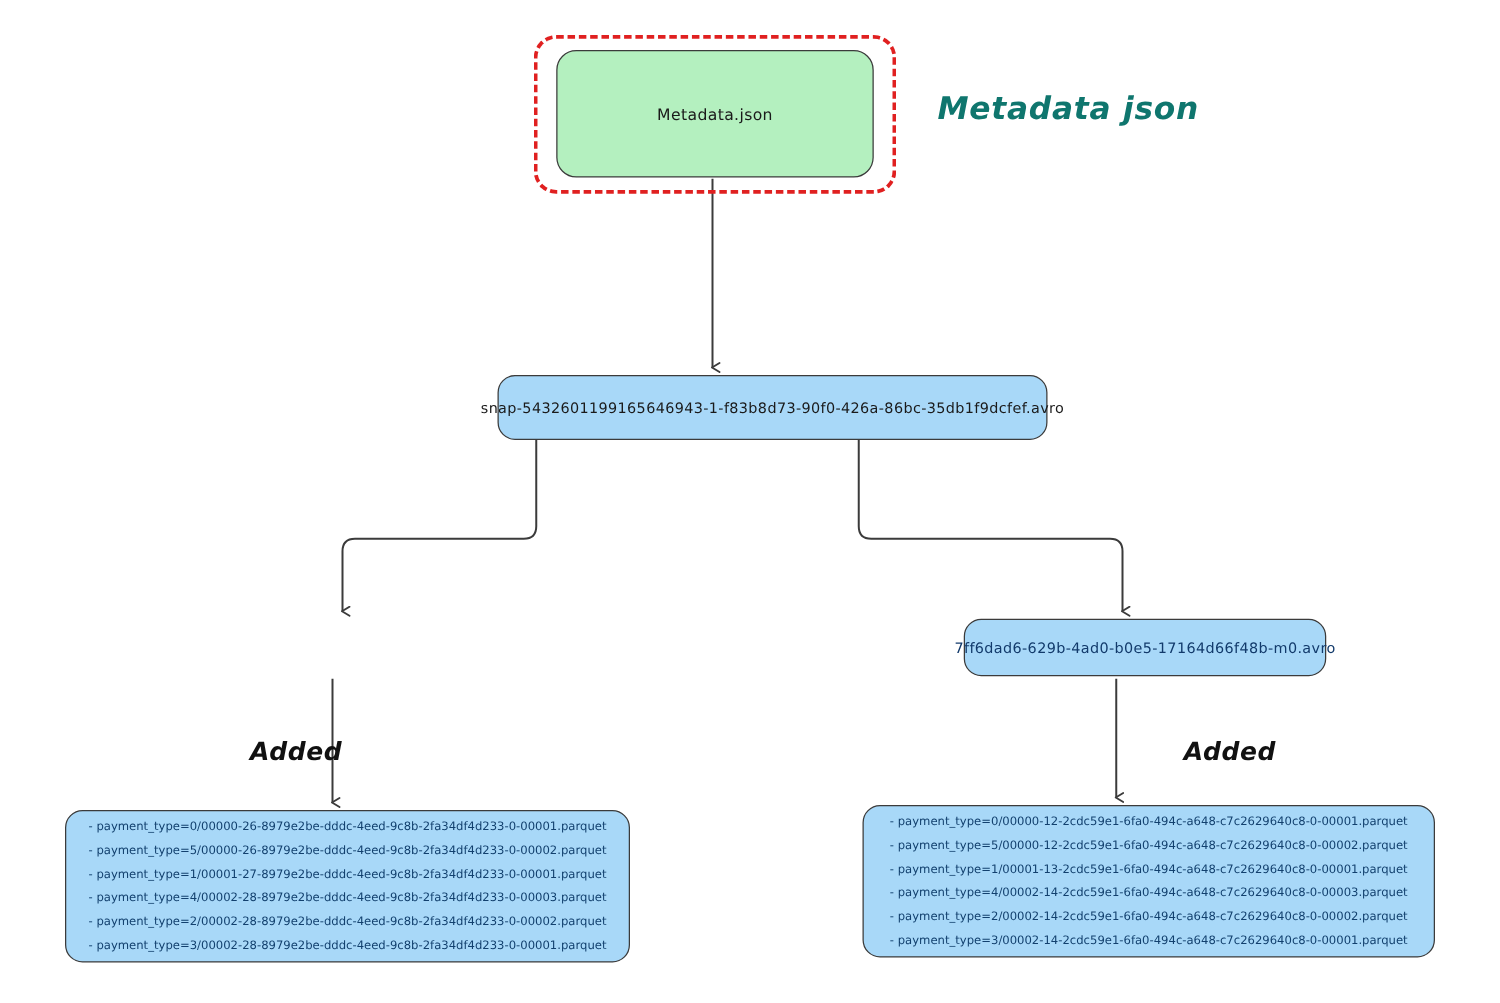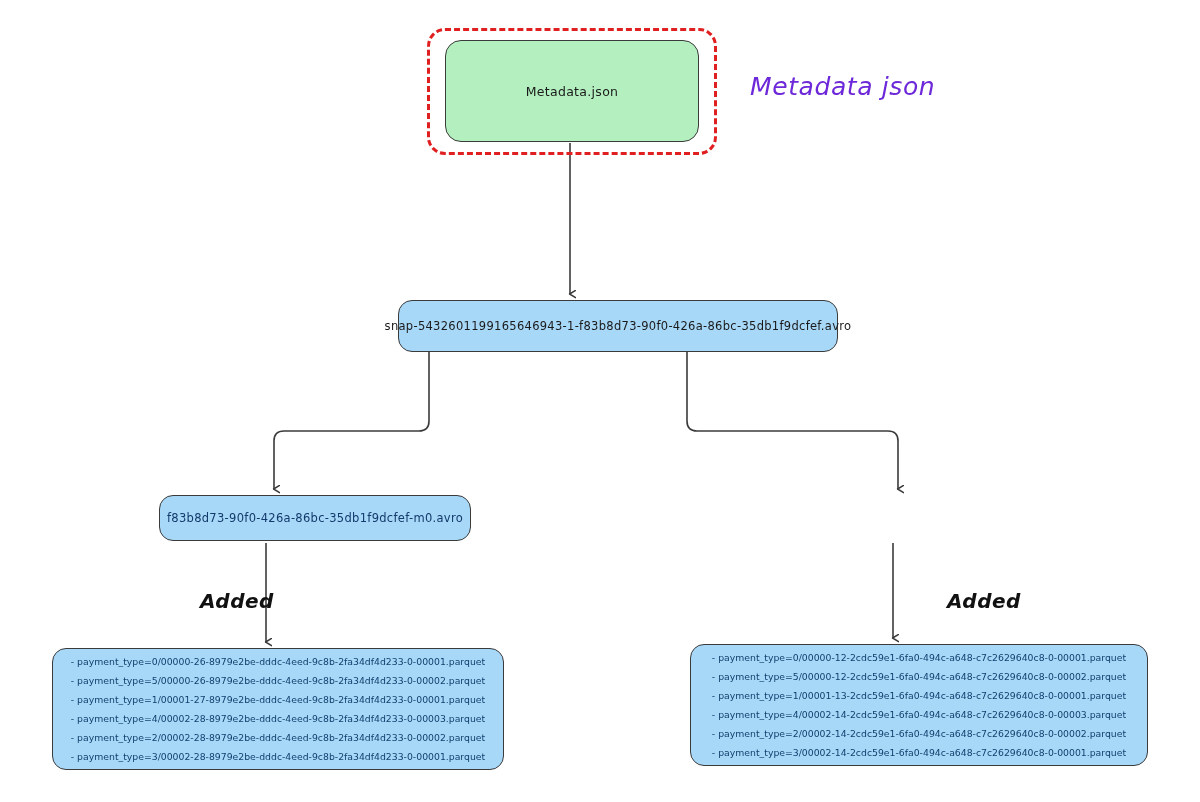--- a/index.html
+++ b/index.html
@@ -71,25 +71,25 @@
     height: 102px;
     border-radius: 16px;
   }
   #metadata-node .node-label {
     font-size: 12.5px;
   }
   #metadata-annotation {
     position: absolute;
     left: 750px;
     top: 72px;
-    color: #6d28d9;
+    color: #0f766e;
     font-size: 25px;
     font-family: "DejaVu Sans", sans-serif;
     font-style: italic;
-    font-weight: 400;
+    font-weight: 700;
     letter-spacing: .6px;
     white-space: nowrap;
   }
   
   #snapshot-node {
     left: 357px;
     top: 300px;
     width: 440px;
     height: 52px;
   }
@@ -180,24 +180,24 @@
   <div class="node node-green" id="metadata-node">
     <span class="node-label">Metadata.json</span>
   </div>
 
   <div id="metadata-annotation">Metadata json</div>
 
   <div class="node node-blue" id="snapshot-node">
     <span class="node-label">snap-5432601199165646943-1-f83b8d73-90f0-426a-86bc-35db1f9dcfef.avro</span>
   </div>
 
-  <div class="node node-blue" id="manifest-left-node">
-    <span class="node-label">f83b8d73-90f0-426a-86bc-35db1f9dcfef-m0.avro</span>
-  </div>
-
+
+  <div class="node node-blue" id="manifest-right-node">
+    <span class="node-label">7ff6dad6-629b-4ad0-b0e5-17164d66f48b-m0.avro</span>
+  </div>
 
   <div class="added-label" id="added-label-left">Added</div>
   <div class="added-label" id="added-label-right">Added</div>
 
   <div class="filelist-node" id="filelist-left">
     <div class="filelist-row">- payment_type=0/00000-26-8979e2be-dddc-4eed-9c8b-2fa34df4d233-0-00001.parquet</div>
     <div class="filelist-row">- payment_type=5/00000-26-8979e2be-dddc-4eed-9c8b-2fa34df4d233-0-00002.parquet</div>
     <div class="filelist-row">- payment_type=1/00001-27-8979e2be-dddc-4eed-9c8b-2fa34df4d233-0-00001.parquet</div>
     <div class="filelist-row">- payment_type=4/00002-28-8979e2be-dddc-4eed-9c8b-2fa34df4d233-0-00003.parquet</div>
     <div class="filelist-row">- payment_type=2/00002-28-8979e2be-dddc-4eed-9c8b-2fa34df4d233-0-00002.parquet</div>

